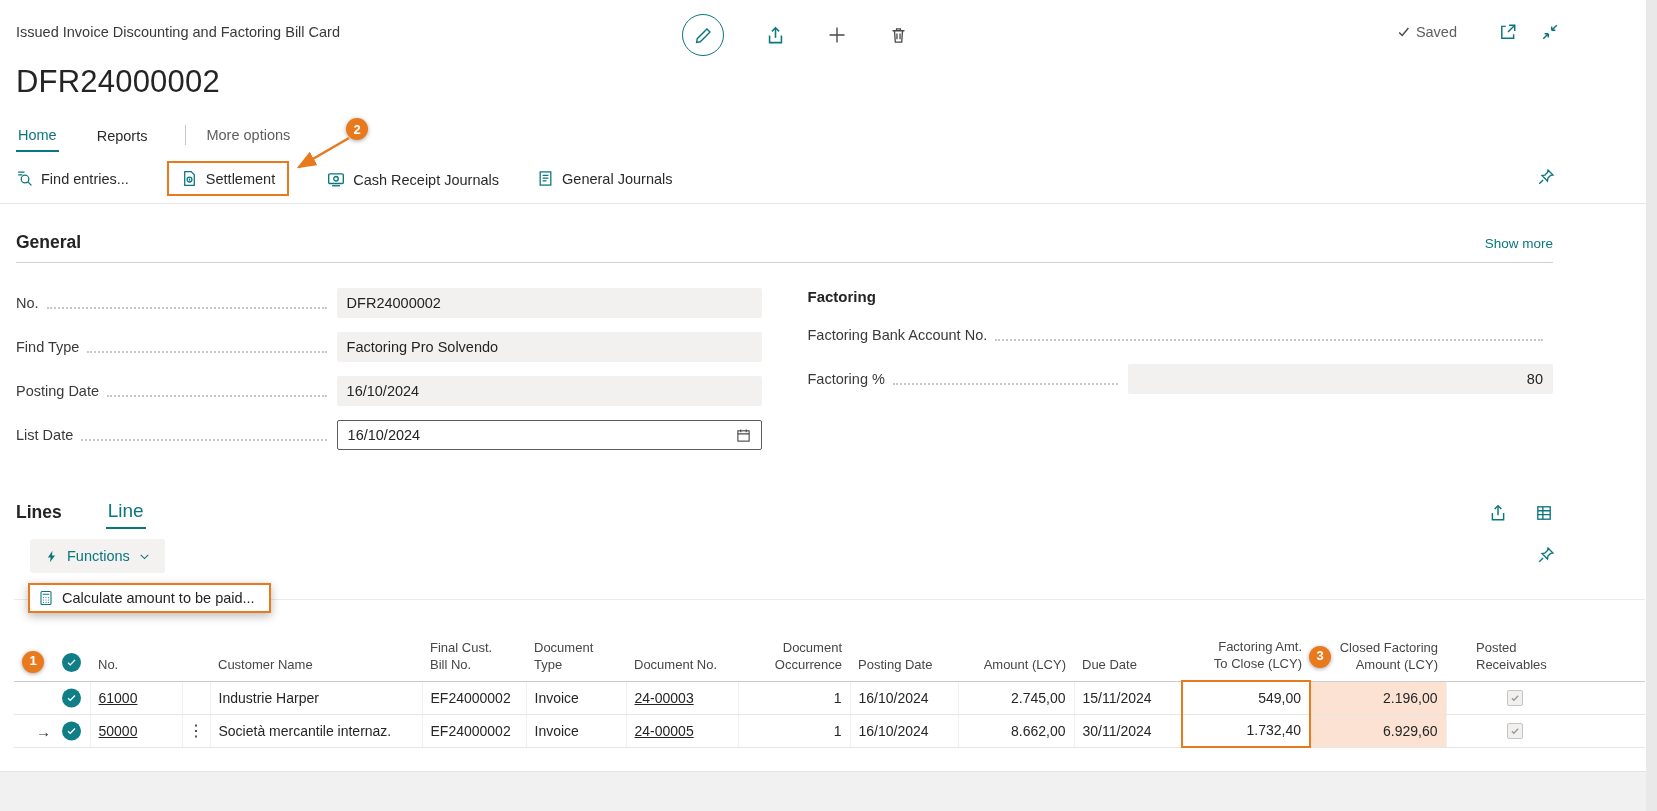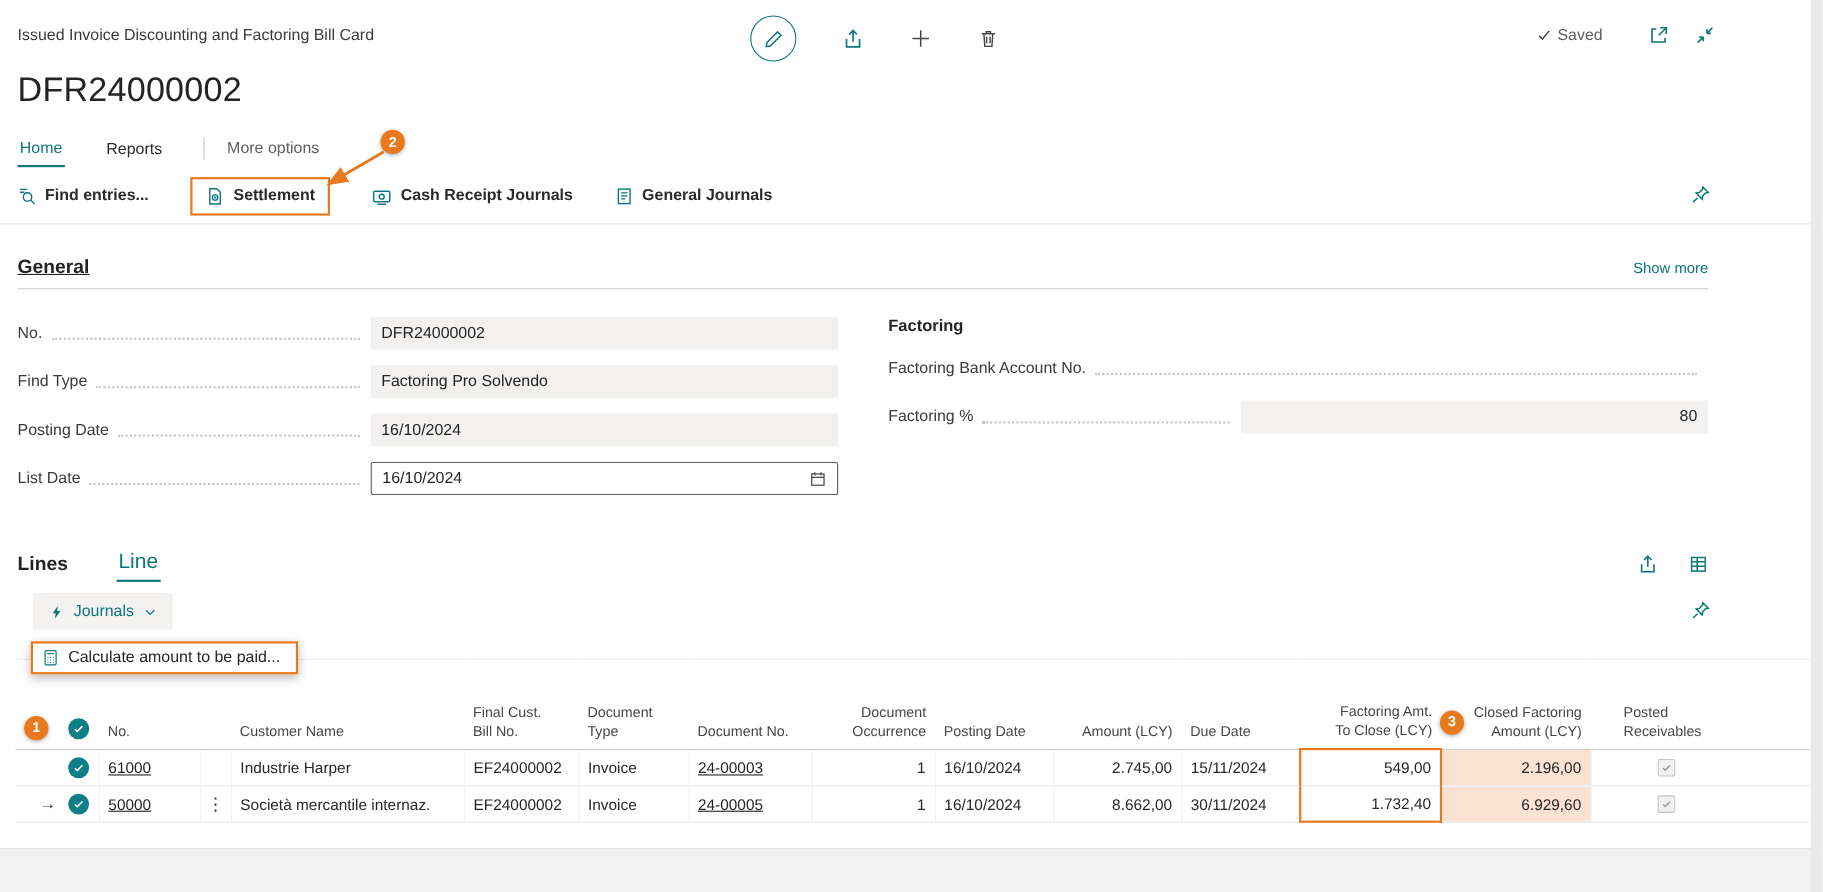--- a/index.html
+++ b/index.html
@@ -32,33 +32,33 @@
   .page-title{font-size:31px;font-weight:400;color:#242424;padding:0 16px;margin-top:0;letter-spacing:.2px;}
 
   
   .menu-area{position:relative;margin-top:16px;}
   .tabs{display:flex;align-items:center;padding:0 16px;height:38px;}
   .tab{font-size:14.5px;color:#2b2a29;margin-right:36px;padding:9px 2px 7px;cursor:pointer;}
   .tab.active{color:var(--teal);border-bottom:2px solid var(--teal);}
   .tab-divider{width:1px;height:20px;background:#c8c6c4;margin:0 20px 0 0;}
   .more-options{color:var(--muted);font-size:14.5px;cursor:pointer;}
   .action-bar{display:flex;align-items:center;height:50px;padding:0 16px;border-bottom:1px solid #e6e6e6;}
-  .action{display:flex;align-items:flex-start;gap:8px;font-size:14.5px;color:#2b2a29;margin-right:38px;cursor:pointer;white-space:nowrap;font-weight:bold;}
+  .action{display:flex;align-items:flex-end;gap:8px;font-size:14.5px;color:#2b2a29;margin-right:38px;cursor:pointer;white-space:nowrap;}
   .action.ann-frame{border:2px solid var(--orange);padding:7px 12px;}
   .pin-slot{margin-left:auto;padding-right:86px;}
 
   
   .badge{width:22px;height:22px;border-radius:50%;background:var(--orange);color:#fff;font-size:13px;font-weight:700;display:flex;align-items:center;justify-content:center;box-shadow:0 1px 4px rgba(0,0,0,.35);z-index:8;}
   .badge-2{position:absolute;left:346px;top:2px;}
   .ann-arrow{position:absolute;left:0;top:0;width:430px;height:100px;pointer-events:none;z-index:8;}
 
   
   .section{padding:0 16px;margin-top:28px;}
   .sec-head{display:flex;align-items:baseline;justify-content:space-between;border-bottom:1px solid #d2d0ce;padding-bottom:9px;margin-right:88px;}
-  .sec-title{font-size:17.5px;font-weight:700;color:#242424;text-decoration:underline;}
+  .sec-title{font-size:17.5px;font-weight:700;color:#242424;}
   .show-more{color:var(--teal);font-size:13.5px;cursor:pointer;text-align:right;}
   .general-grid{display:grid;grid-template-columns:1fr 1fr;column-gap:46px;margin-top:25px;padding-right:88px;}
   .field{display:flex;align-items:center;height:30px;margin-bottom:14px;}
   .flabel{font-size:14.5px;color:#3b3a39;white-space:nowrap;}
   .leader{flex:1;margin:0 10px 0 8px;border-bottom:2px dotted #c8c6c4;height:11px;min-width:20px;}
   .fvalue{flex:0 0 57%;background:var(--field);height:30px;display:flex;align-items:center;padding:0 10px;font-size:14.5px;border-radius:2px;color:#242424;}
   .fvalue.num{justify-content:flex-end;}
   .fvalue.editable{background:#fff;border:1px solid #5c5b5a;justify-content:space-between;}
   .group-title{font-size:15px;font-weight:700;color:#242424;margin-bottom:15px;}
 
@@ -300,21 +300,21 @@
     </span>
   </div>
 
   <div class="toolbar">
     <span class="functions-btn">
       <span class="icon">
         <svg width="13" height="15" viewBox="0 0 16 16" fill="currentColor">
             <path d="M9.2 1L3.6 9.2H7l-1 5.8 6.4-8.2H8.6z"></path>
           </svg>
       </span>
-      <span>Journals</span>
+      <span>Functions</span>
       <span class="icon">
         <svg width="11" height="11" viewBox="0 0 16 16" fill="none" stroke="currentColor" stroke-width="1.6">
             <path d="M2.5 5.5L8 11l5.5-5.5"></path>
           </svg>
       </span>
     </span>
     <span class="pin-slot">
       <span class="icon tb-btn">
         <svg width="18" height="18" viewBox="0 0 16 16" fill="none" stroke="currentColor" stroke-width="1.2">
             <path d="M9.8 1.8l4.4 4.4-2.1.4-2.4 2.4-.4 2.6-4.9-4.9 2.6-.4 2.4-2.4z"></path>

